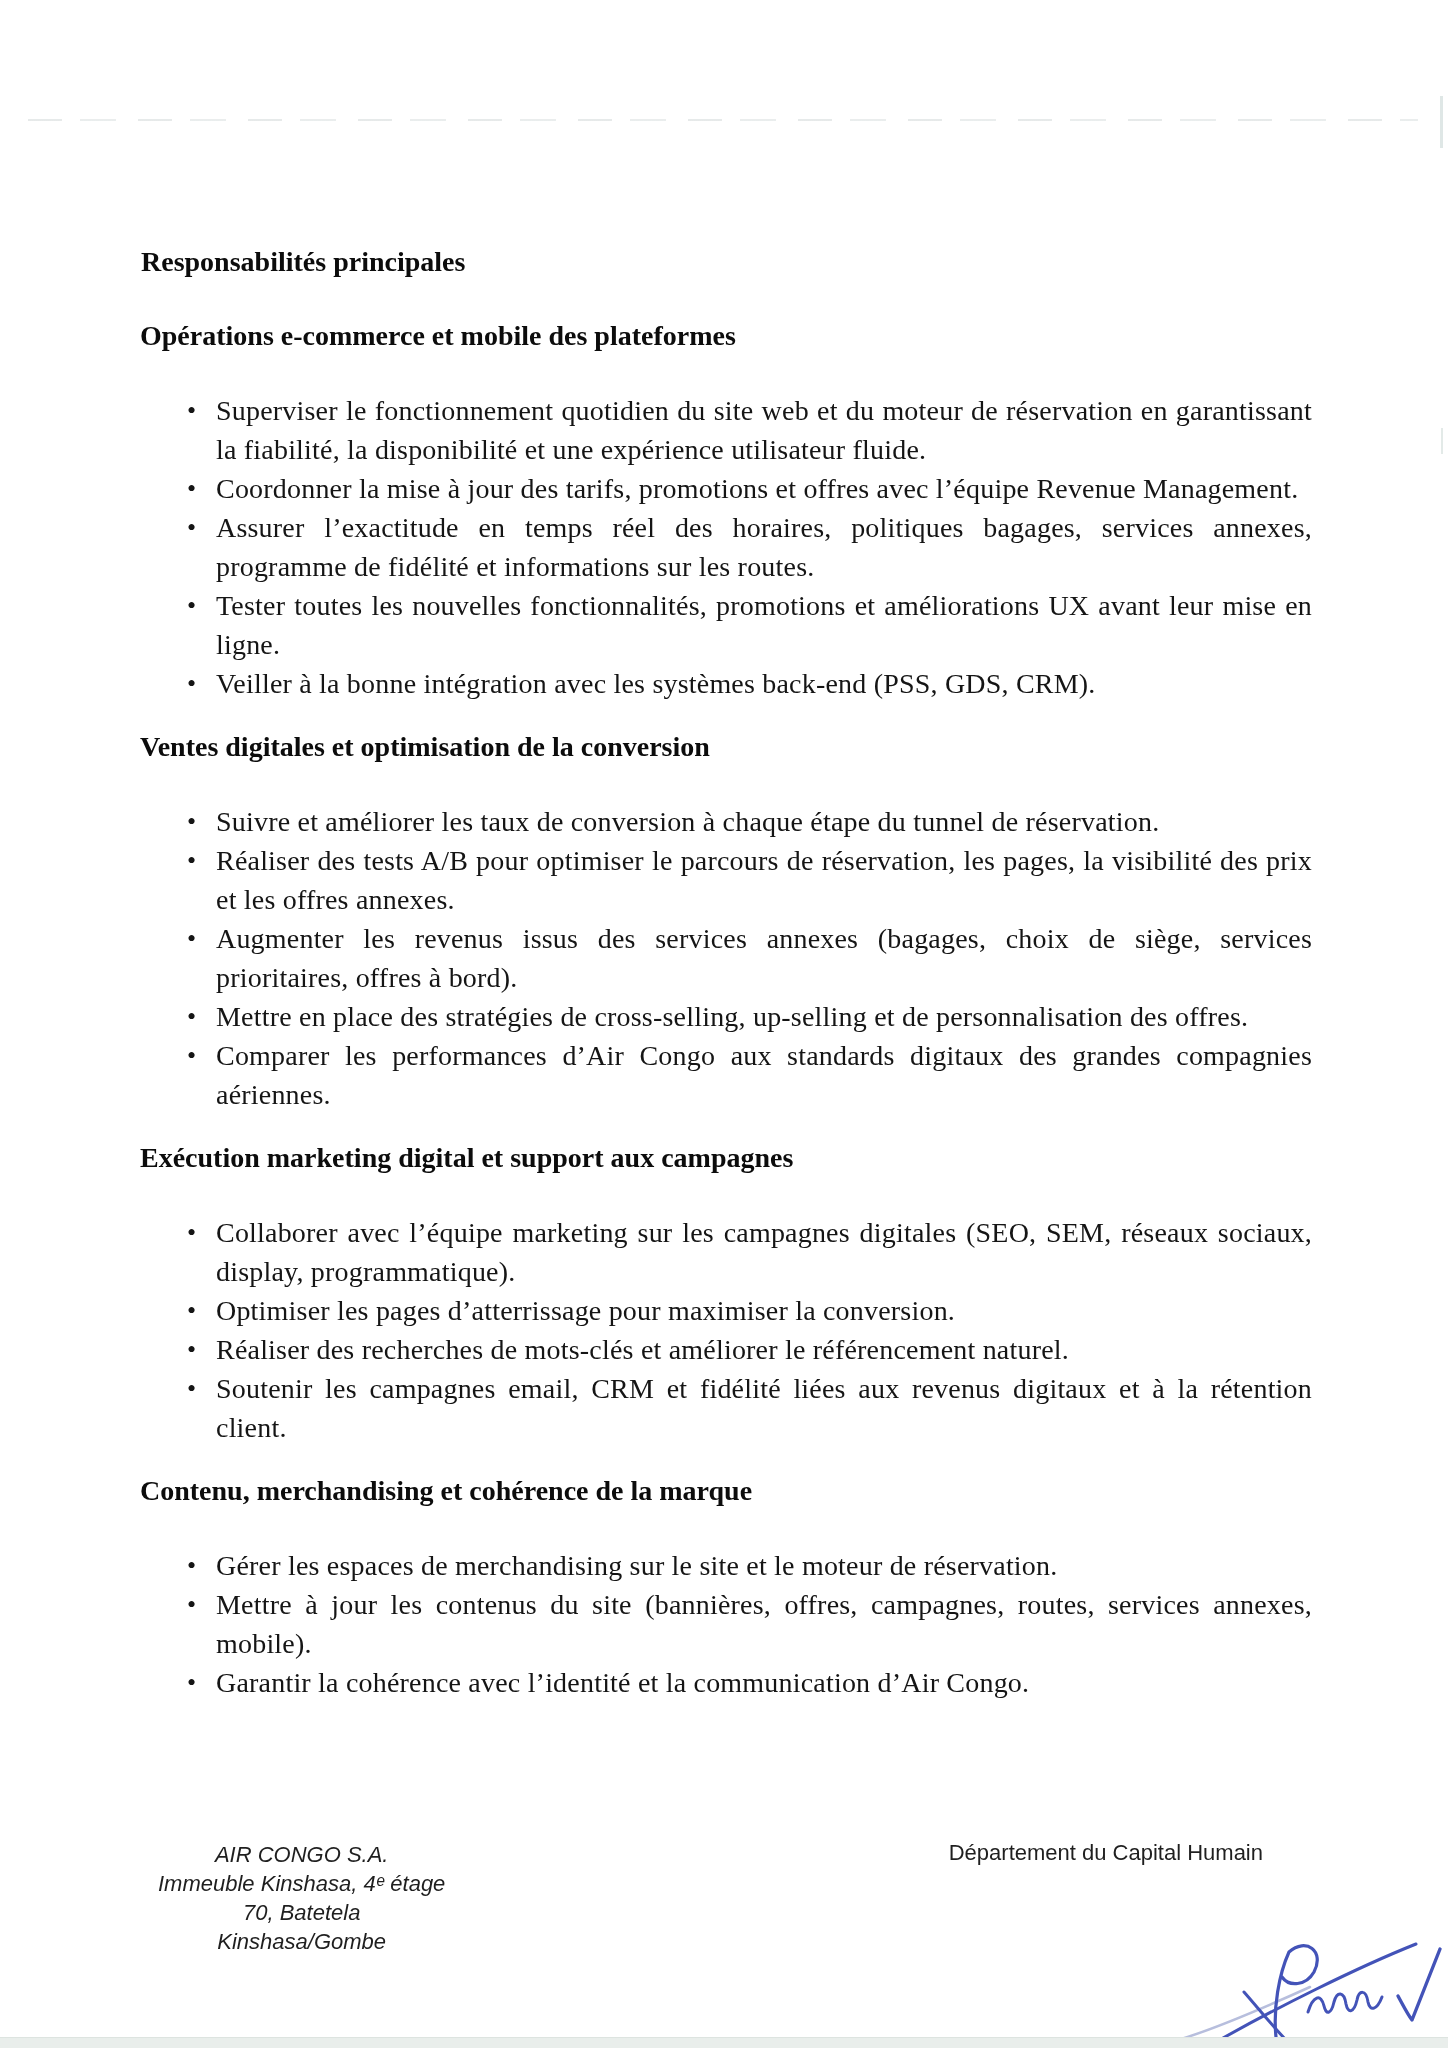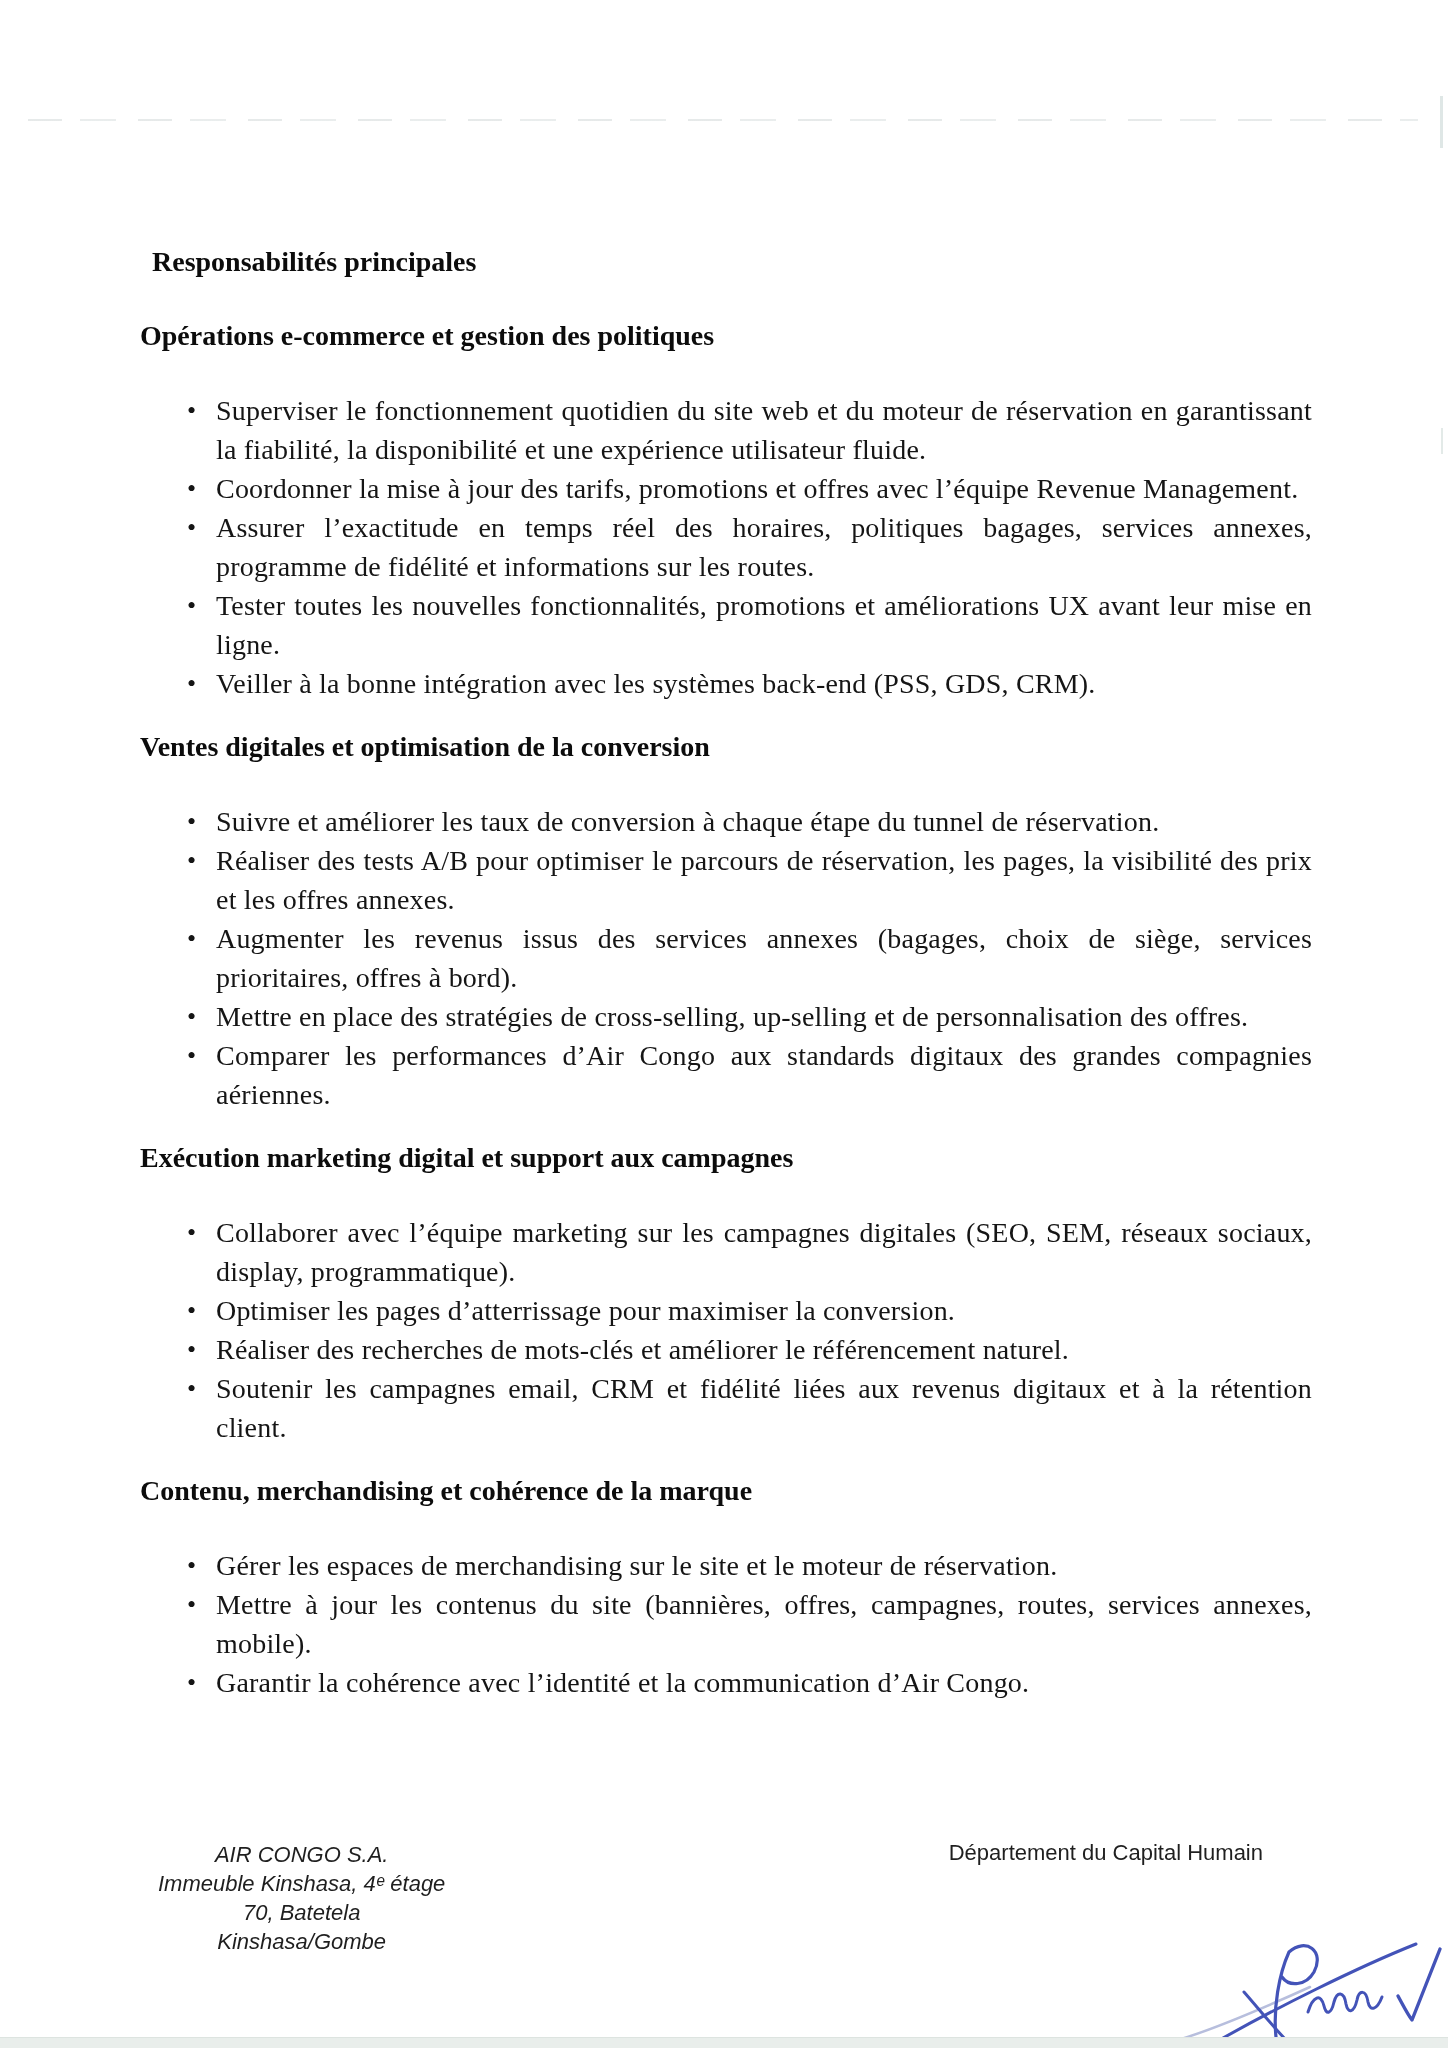--- a/index.html
+++ b/index.html
@@ -26,21 +26,21 @@
     position: absolute; left: 0; bottom: 0; width: 1448px; height: 10px;
     background: #e9eeeb; border-top: 1px solid #dde4e0;
   }
 
   .content {
     position: absolute; left: 140px; top: 242px; width: 1172px;
     font-size: 28px; line-height: 39px;
   }
   .doc-title {
     font-size: 28px; font-weight: bold; color: #0c0c0c;
-    margin: 0 0 35px 12px; padding: 0;
+    margin: 0 0 35px 1px; padding: 0;
   }
   .section-heading {
     font-size: 28px; font-weight: bold; color: #0c0c0c;
     margin: 24px 0 36px 0; padding: 0;
   }
   .doc-section:first-of-type .section-heading { margin-top: 0; }
   .bullet-list { list-style: none; margin: 0; padding: 0; }
   .bullet-item {
     position: relative;
     padding-left: 76px;
@@ -73,21 +73,21 @@
 <div class="page">
 
   <div class="scan-line-top"></div>
   <div class="scan-mark-right-1"></div>
   <div class="scan-mark-right-2"></div>
 
   <div class="content">
     <h1 class="doc-title">Responsabilités principales</h1>
     <div id="sections">
   <section class="doc-section">
-    <h2 class="section-heading">Opérations e-commerce et gestion des politiques</h2>
+    <h2 class="section-heading">Opérations e-commerce et mobile des plateformes</h2>
     <ul class="bullet-list">
             <li class="bullet-item">Superviser le fonctionnement quotidien du site web et du moteur de réservation en garantissant la fiabilité, la disponibilité et une expérience utilisateur fluide.</li>
             <li class="bullet-item">Coordonner la mise à jour des tarifs, promotions et offres avec l’équipe Revenue Management.</li>
             <li class="bullet-item">Assurer l’exactitude en temps réel des horaires, politiques bagages, services annexes, programme de fidélité et informations sur les routes.</li>
             <li class="bullet-item">Tester toutes les nouvelles fonctionnalités, promotions et améliorations UX avant leur mise en ligne.</li>
             <li class="bullet-item">Veiller à la bonne intégration avec les systèmes back-end (PSS, GDS, CRM).</li>
           </ul>
   </section>
 
   <section class="doc-section">

